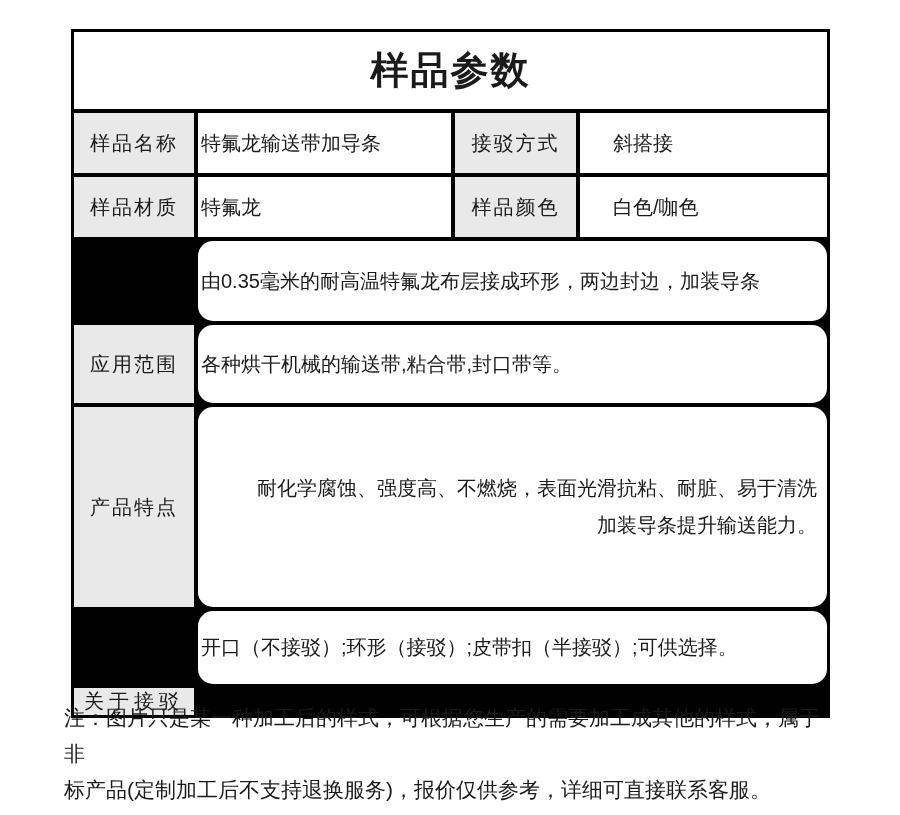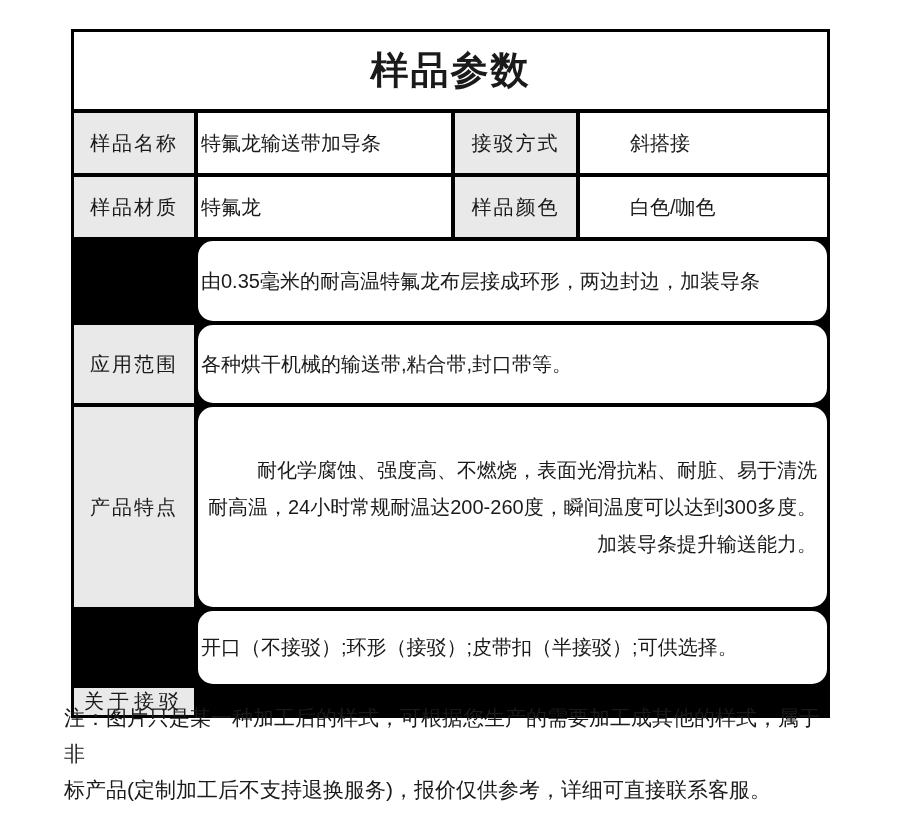--- a/index.html
+++ b/index.html
@@ -49,21 +49,21 @@
   }
   .label-cell.wide-spacing {
     letter-spacing: 5px;
   }
   .value-cell {
     font-size: 20px;
     padding-left: 3px;
     padding-right: 10px;
   }
   .value-cell.pad-lg {
-    padding-left: 50px;
+    padding-left: 33px;
   }
   .span3 {
     grid-column: 2 / -1;
     border-radius: 15px;
   }
   .multiline {
     flex-direction: column;
     align-items: flex-end;
     justify-content: center;
   }
@@ -100,21 +100,20 @@
     <div class="cell value-cell pad-lg">白色/咖色</div>
 
     <div class="cell value-cell span3">由0.35毫米的耐高温特氟龙布层接成环形，两边封边，加装导条</div>
 
     <div class="cell label-cell">应用范围</div>
     <div class="cell value-cell span3">各种烘干机械的输送带,粘合带,封口带等。</div>
 
     <div class="cell label-cell">产品特点</div>
     <div class="cell value-cell span3 multiline">
       <div class="line">耐化学腐蚀、强度高、不燃烧，表面光滑抗粘、耐脏、易于清洗</div>
-      <div class="line">耐高温，24小时常规耐温达200-260度，瞬间温度可以达到300多度。</div>
       <div class="line">加装导条提升输送能力。</div>
     </div>
 
     <div class="cell value-cell span3">开口（不接驳）;环形（接驳）;皮带扣（半接驳）;可供选择。</div>
     <div class="cell label-cell wide-spacing">关于接驳</div>
 
   </div>
 
   <div class="footer-note">
     <div>注：图片只是某一种加工后的样式，可根据您生产的需要加工成其他的样式，属于非</div>

